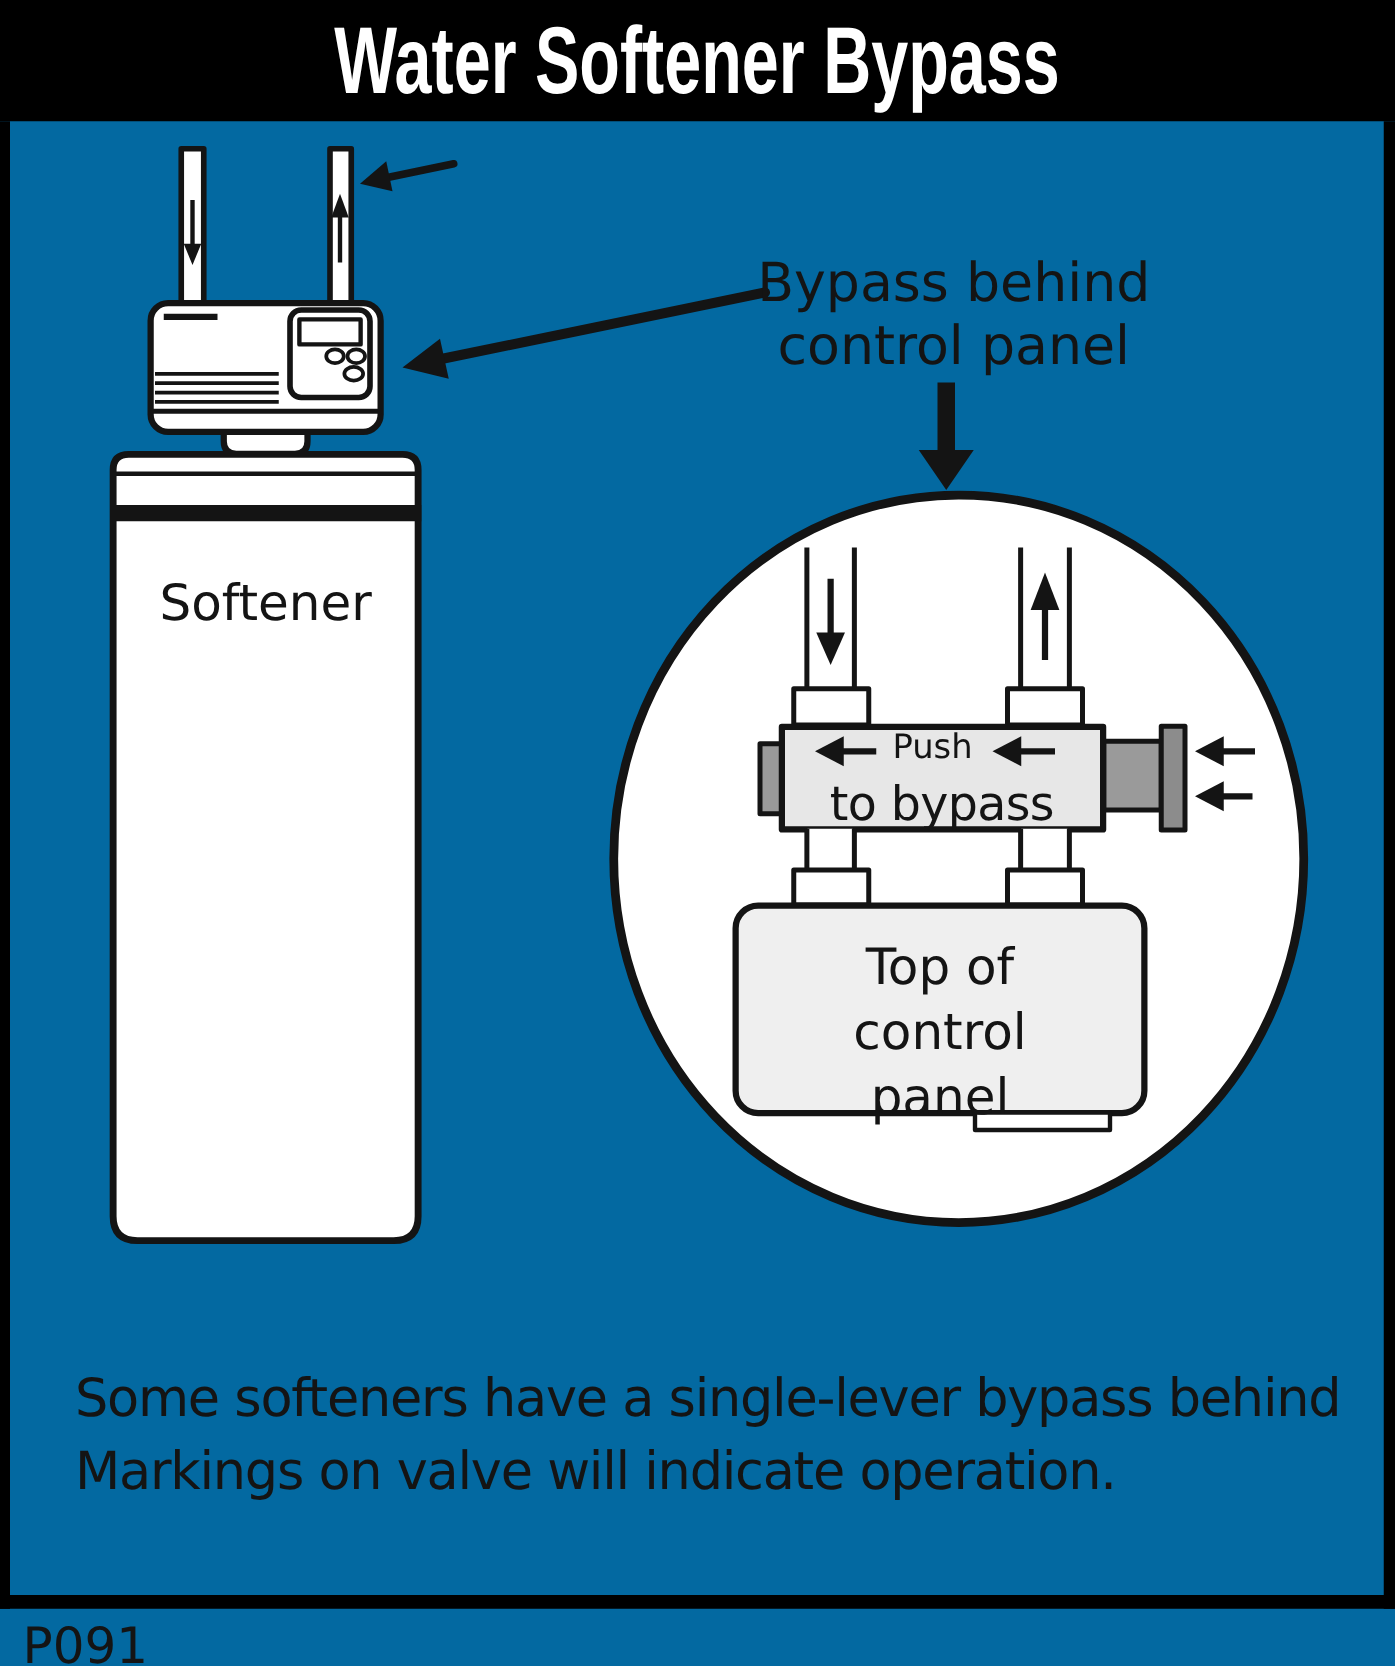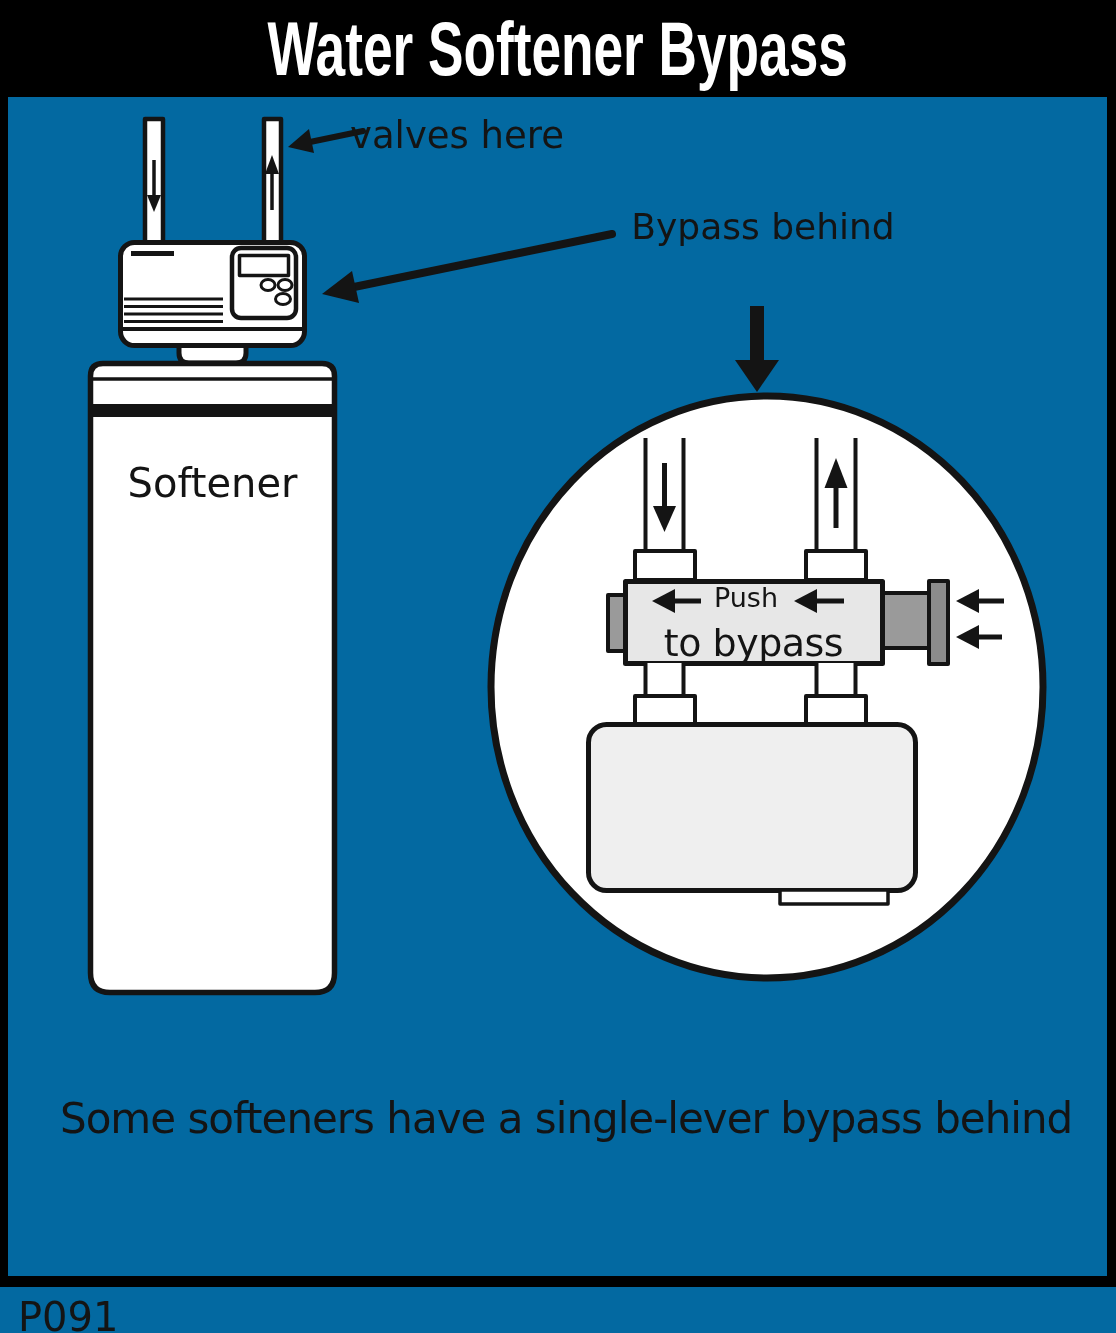--- a/index.html
+++ b/index.html
@@ -12,21 +12,21 @@
                 font-size:76px;letter-spacing:0px;transform:scaleX(0.70);transform-origin:center;
                 white-space:nowrap;line-height:97px;}
   
   #frame{position:absolute;left:0;top:97px;width:1116px;height:1190px;box-sizing:border-box;
          border-left:8px solid #000;border-right:9px solid #000;border-bottom:11px solid #000;}
   
   #art{position:absolute;left:0;top:0;width:1116px;height:1333px;}
   
   .lbl{position:absolute;white-space:nowrap;color:#141414;}
   .lbl-no-bypass{left:326px;top:114px;width:262px;text-align:center;font-size:37px;line-height:43px;}
-  .lbl-bypass-behind{left:598px;top:202px;width:330px;text-align:center;font-size:36px;line-height:50px;}
+  .lbl-bypass-behind{left:598px;top:202px;width:330px;text-align:center;font-size:43px;line-height:50px;}
   .lbl-softener{left:88px;top:460px;width:249px;text-align:center;font-size:40px;}
   .lbl-push{left:696px;top:582px;width:100px;text-align:center;font-size:27px;}
   .lbl-to-bypass{left:623px;top:621px;width:261px;text-align:center;font-size:38px;letter-spacing:-0.5px;}
   .lbl-top-of{left:586px;top:748px;width:332px;text-align:center;font-size:40px;line-height:52px;}
   .caption{position:absolute;left:60px;top:1090px;font-size:42px;line-height:58px;
            letter-spacing:-1px;color:#141414;white-space:nowrap;}
   .copyright{position:absolute;right:20px;top:1238px;font-size:32px;color:#141414;white-space:nowrap;}
   .code{position:absolute;left:18px;top:1294px;font-size:40px;color:#141414;white-space:nowrap;}
 </style>
 </head>
@@ -164,32 +164,38 @@
         <rect x="635" y="696" width="60" height="28" stroke-width="4" fill="#fff"></rect>
         <rect x="806" y="696" width="60" height="28" stroke-width="4" fill="#fff"></rect>
 
         <rect x="588.5" y="724.5" width="327" height="166" rx="18" stroke-width="5" fill="#efefef"></rect>
         <rect x="780" y="890" width="108" height="14" stroke-width="3.5" fill="#fff"></rect>
       </g>
     </g>
   </svg>
 
   <div class="lbl lbl-no-bypass">
-    <div>valves here</div>
   </div>
 
   <div class="lbl lbl-bypass-behind">
     <div>Bypass behind</div>
+    <div>control panel</div>
   </div>
 
   <div class="lbl lbl-softener">Softener</div>
 
   <div class="lbl lbl-push">Push</div>
   <div class="lbl lbl-to-bypass">to bypass</div>
 
+  <div class="lbl lbl-top-of">
+    <div>Top of</div>
+    <div>control</div>
+    <div>panel</div>
+  </div>
 
   <div class="caption">
     <div>Some softeners have a single-lever bypass behind</div>
+    <div>Markings on valve will indicate operation.</div>
   </div>
 
   <div class="code">P091</div>
 
 </div>
 
 </body></html>

